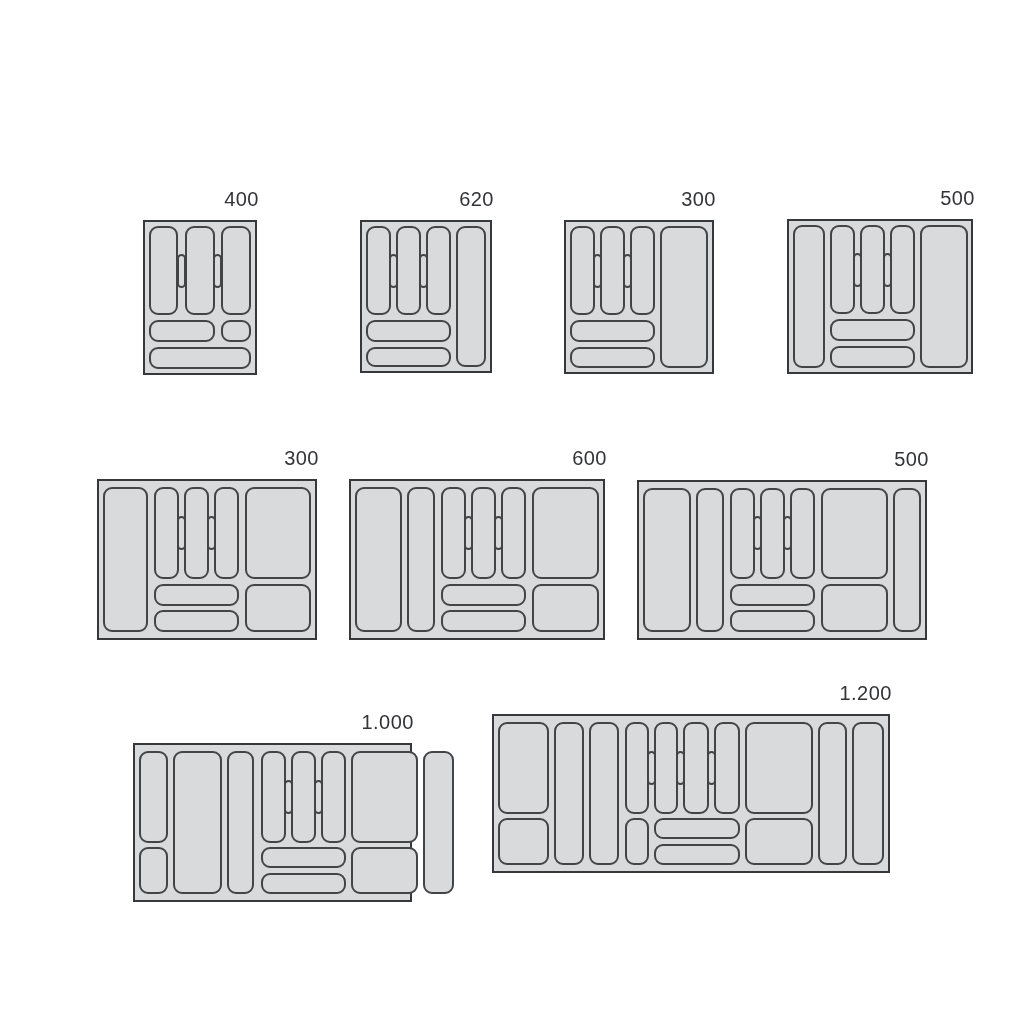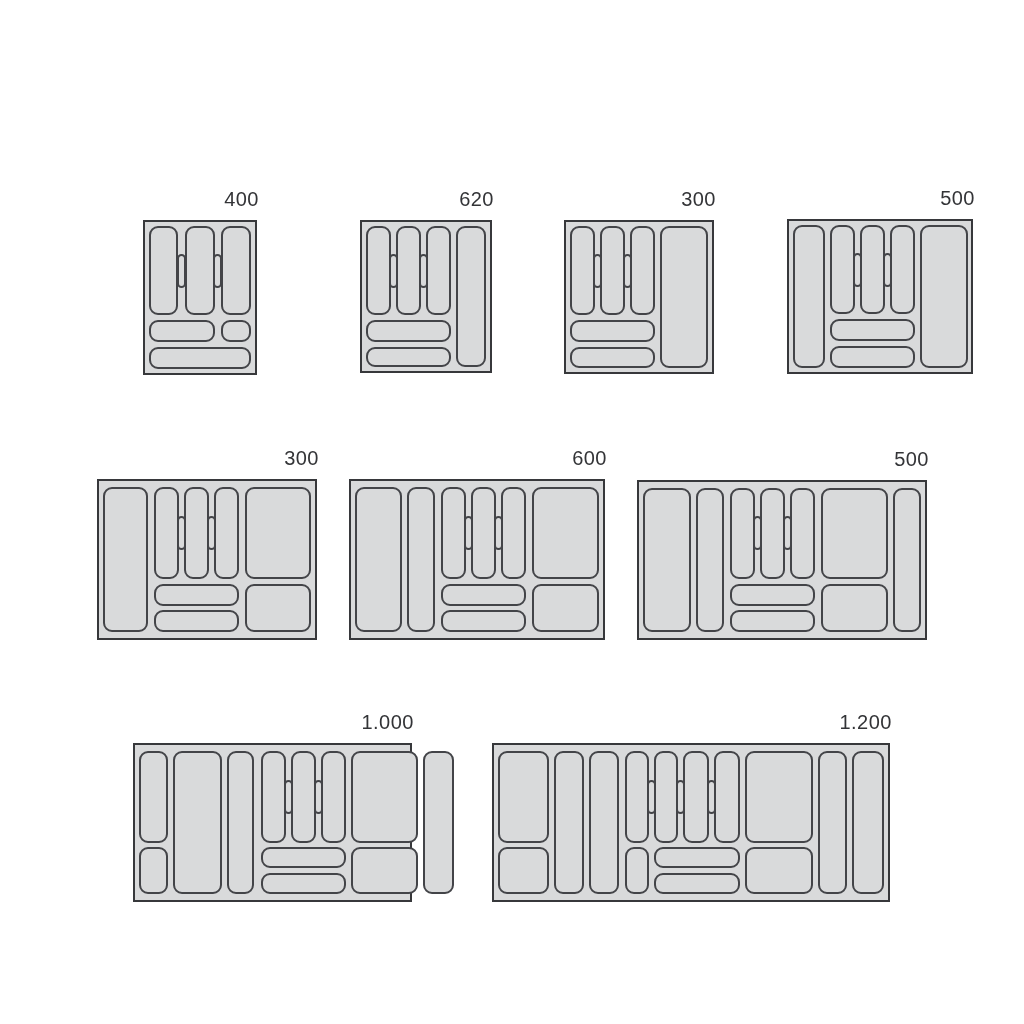--- a/index.html
+++ b/index.html
@@ -164,21 +164,21 @@
     <div class="notch" style="left:149px; top:35px;"></div>
     <div class="notch" style="left:179px; top:35px;"></div>
     <div class="comp" style="left:126px; top:102px; width:85px; height:21px;"></div>
     <div class="comp" style="left:126px; top:128px; width:85px; height:21px;"></div>
     <div class="comp" style="left:216px; top:6px; width:67px; height:92px;"></div>
     <div class="comp" style="left:216px; top:102px; width:67px; height:47px;"></div>
     <div class="comp" style="left:288px; top:6px; width:31px; height:143px;"></div>
   </div>
 </div>
 
-<div class="tray-group" style="left:492px; top:709px; width:398px; height:193px;">
+<div class="tray-group" style="left:492px; top:680px; width:398px; height:193px;">
   <div class="tray-label">1.200</div>
   <div class="tray" style="height:159px;">
     <div class="comp" style="left:4px; top:6px; width:51px; height:92px;"></div>
     <div class="comp" style="left:4px; top:102px; width:51px; height:47px;"></div>
     <div class="comp" style="left:60px; top:6px; width:30px; height:143px;"></div>
     <div class="comp" style="left:95px; top:6px; width:30px; height:143px;"></div>
     <div class="comp" style="left:131px; top:6px; width:24px; height:92px;"></div>
     <div class="comp" style="left:131px; top:102px; width:24px; height:47px;"></div>
     <div class="comp" style="left:160px; top:6px; width:24px; height:92px;"></div>
     <div class="comp" style="left:189px; top:6px; width:26px; height:92px;"></div>

